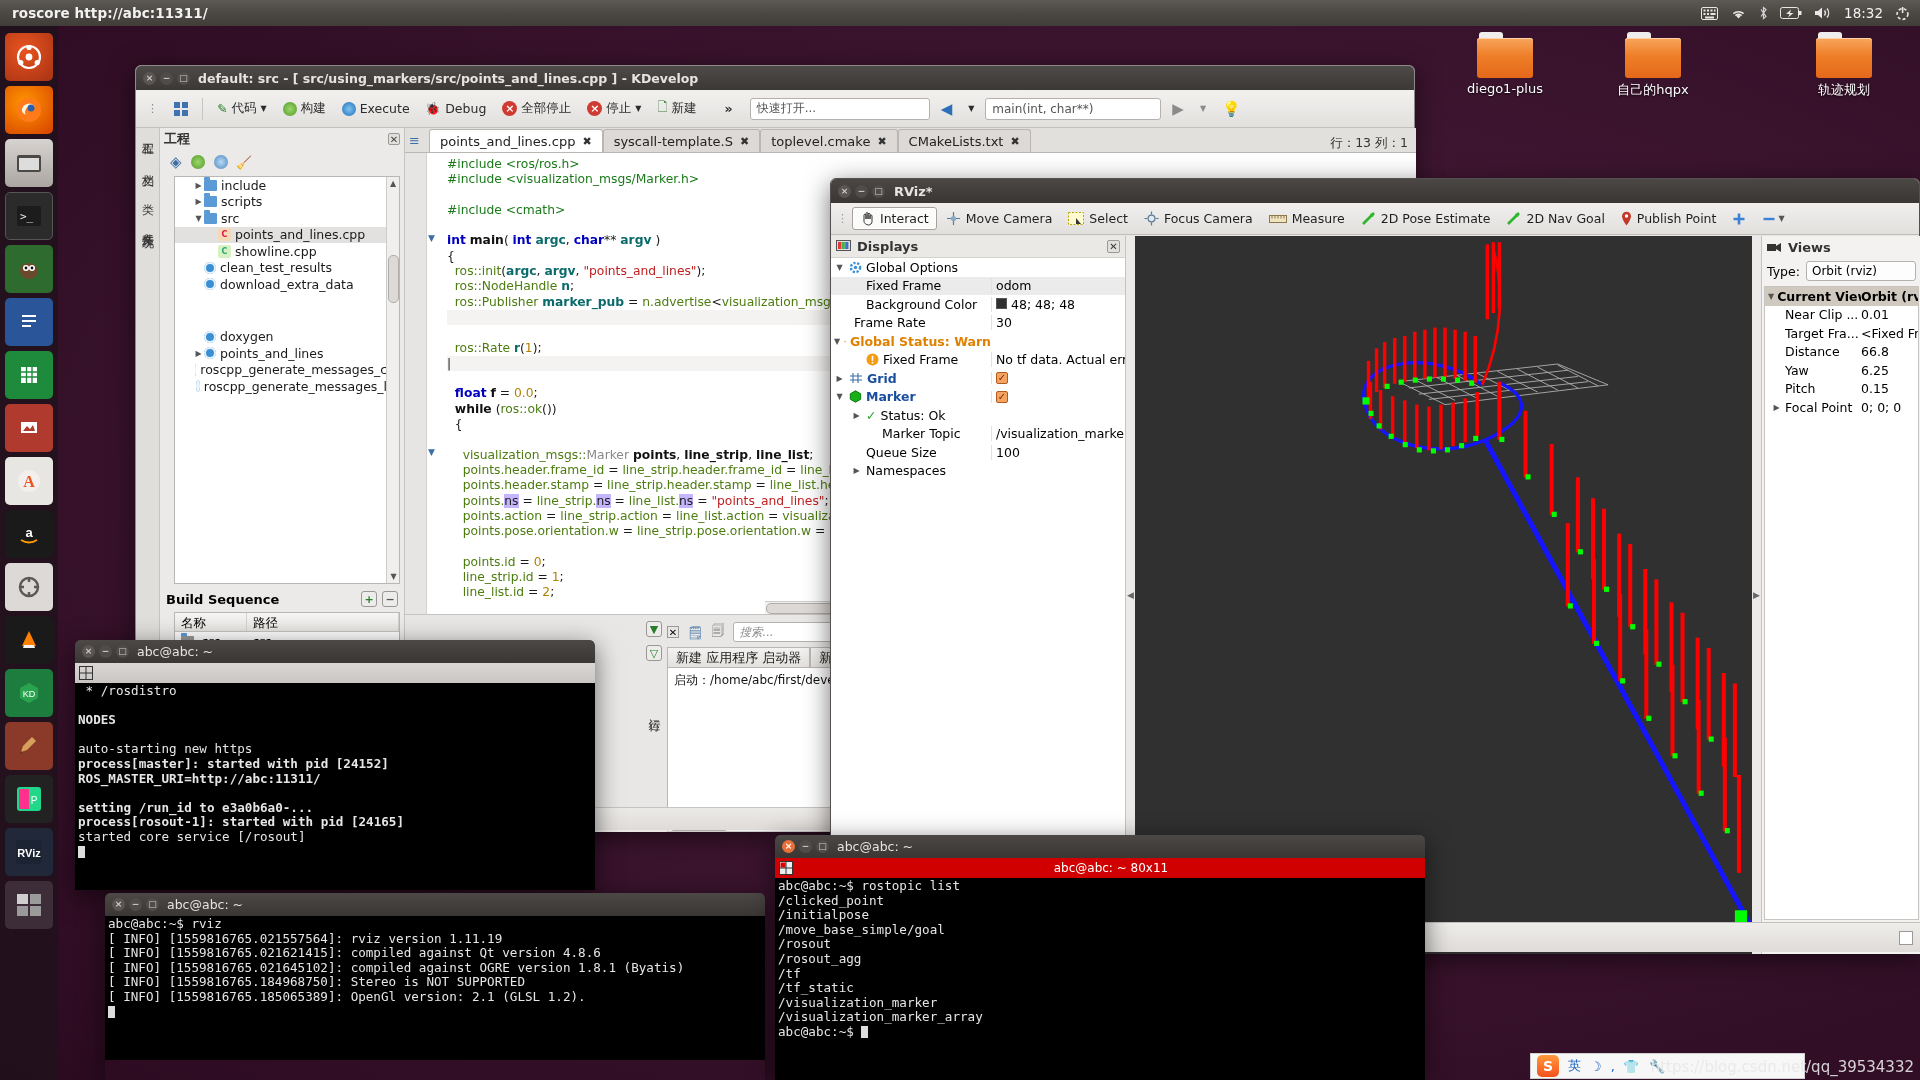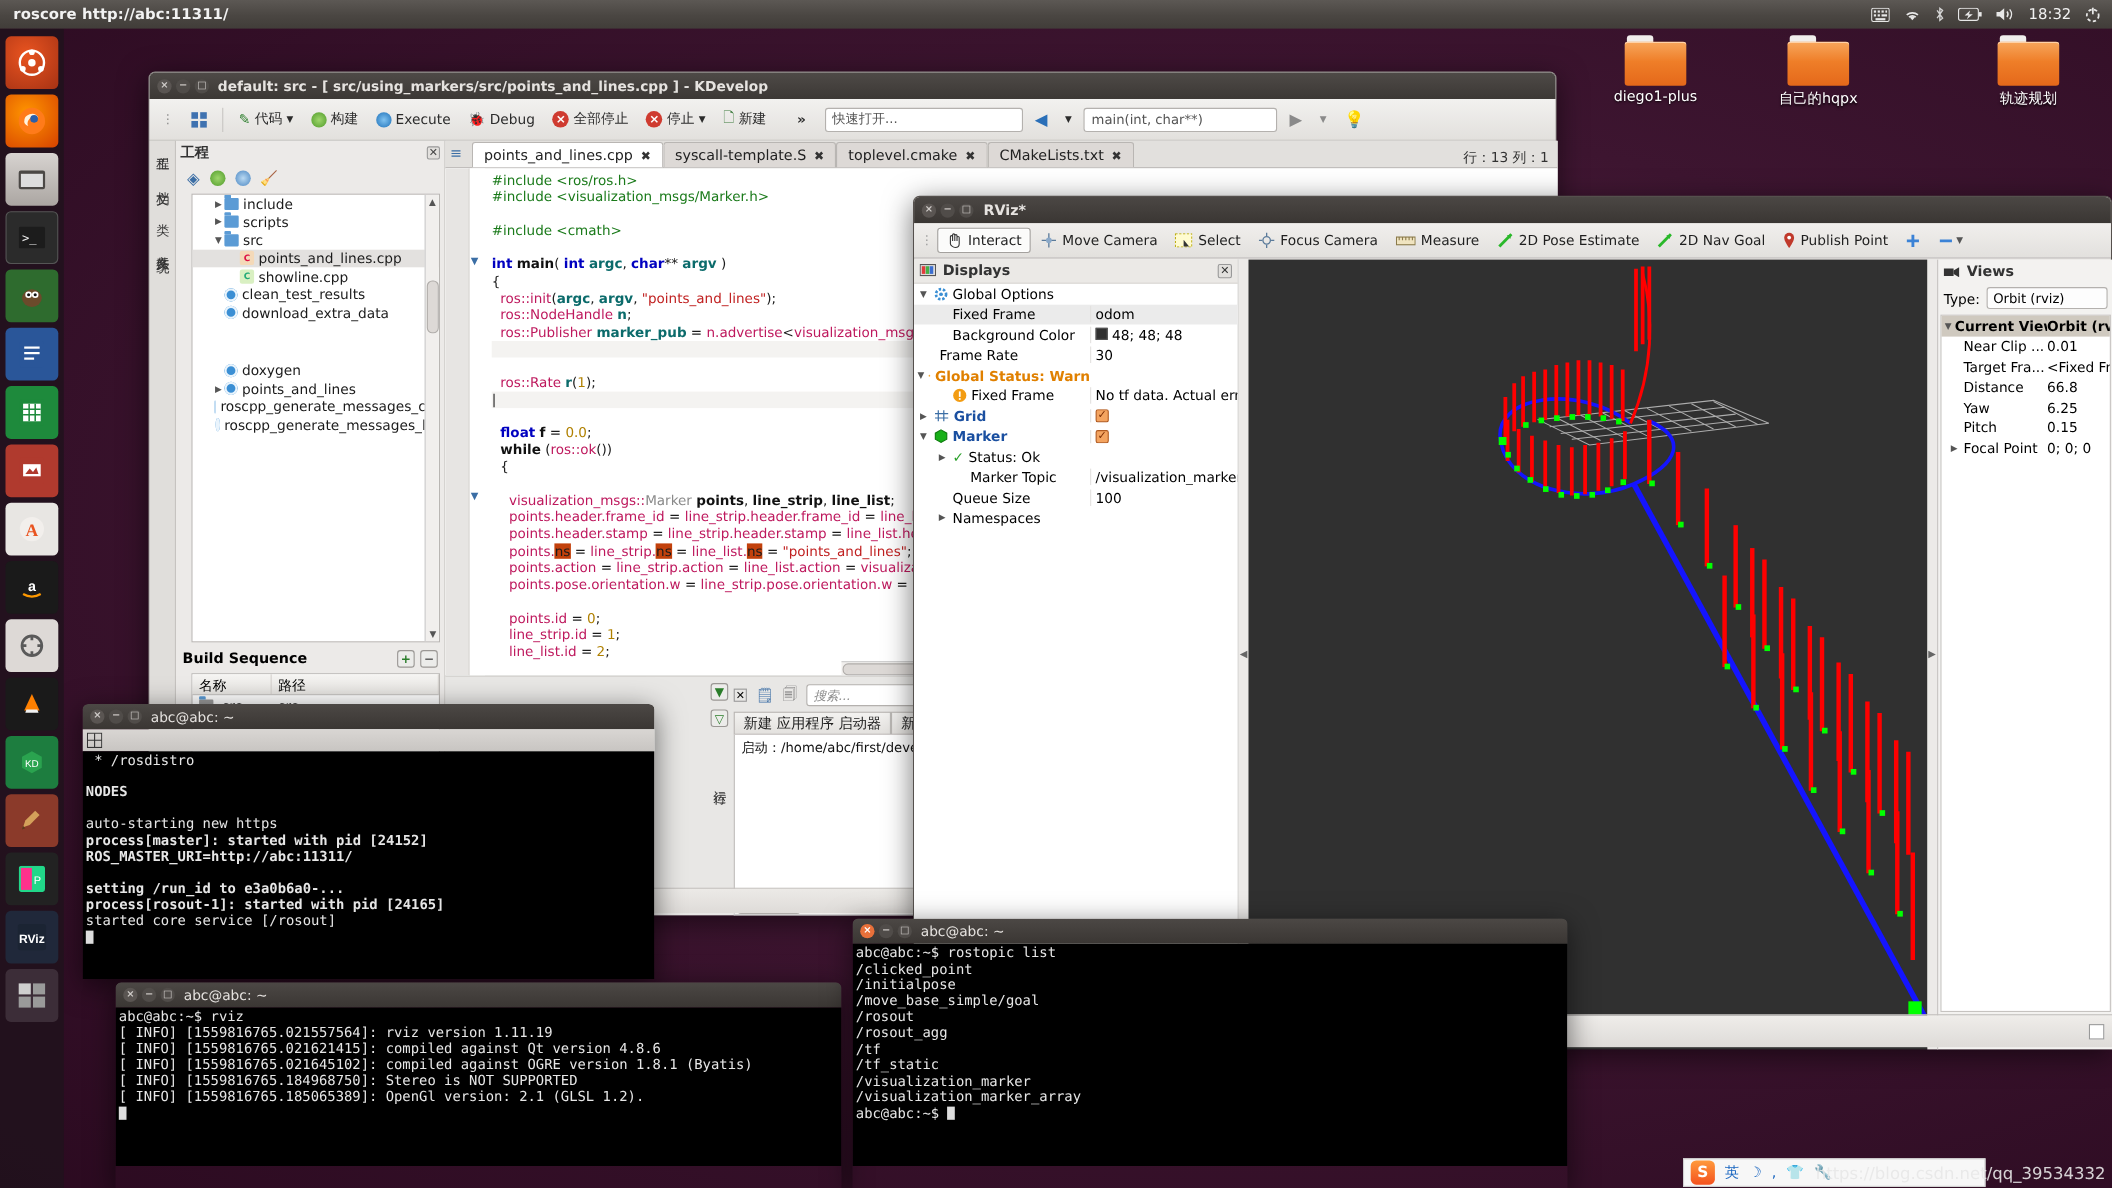--- a/index.html
+++ b/index.html
@@ -125,23 +125,23 @@
   .gutter{width:22px;background:#e7e5e3;border-right:1px solid #d4d1ce;position:relative;}
   .foldcol{width:14px;background:#fff;position:relative;}
   .code{flex:1;font-family:"DejaVu Sans","Liberation Sans",sans-serif;font-size:12.3px;line-height:15.3px;
     color:#1b1b1b;padding:4px 0 0 6px;white-space:pre;overflow:hidden;}
   .c-pre{color:#1a7a1a;}
   .c-kw{color:#0000c0;font-weight:bold;}
   .c-kw2{color:#111;font-weight:bold;}
   .c-str{color:#c02020;}
   .c-num{color:#b08000;}
   .c-var{color:#0b6b6b;font-weight:bold;}
-  .c-fn{color:#be185d;}
+  .c-fn{color:#4d7c0f;}
   .c-gray{color:#8a8a8a;}
-  .c-hl{background:#c2410c;}
+  .c-hl{background:#c4b5fd;}
   .caretline{background:#f4f3f1;display:block;}
   .fold-tri{position:absolute;left:1px;color:#3b6ea5;font-size:9px;}
 
   .kd-bottom{height:218px;background:#e8e7e5;border-top:1px solid #c6c3c0;display:flex;}
   .kdb-left{width:236px;}
   .kdb-vstrip{width:26px;display:flex;flex-direction:column;align-items:center;gap:8px;padding-top:6px;}
   .kdb-main{flex:1;display:flex;flex-direction:column;padding:4px 6px 0 0;}
   .kdb-tools{height:26px;display:flex;align-items:center;gap:8px;}
   .searchbox{width:130px;height:20px;border:1px solid #b4b1ae;border-radius:3px;background:#fff;
      font-size:11.5px;color:#8d8d8d;display:flex;align-items:center;padding:0 6px;font-style:italic;}
@@ -1131,20 +1131,30 @@
 
 <div class="win term" id="term-rostopic">
   <div class="tbar">
     <div class="wbtns">
       <span class="wb close" style="background:#e8703a;color:#fff;">×</span>
       <span class="wb">−</span>
       <span class="wb">□</span>
     </div>
     <span class="ttl" style="margin-left:8px;">abc@abc: ~</span>
   </div>
+  <div class="term-menu" style="background:#d00000;color:#fff;font-weight:bold;">
+    <span class="ic">
+      <svg width="14" height="14" viewBox="0 0 14 14">
+          <rect x="0.5" y="0.5" width="13" height="13" fill="#eee" stroke="#333"></rect>
+          <rect x="1.5" y="1.5" width="5" height="5" fill="#d00"></rect>
+          <path d="M7 0.5v13M0.5 7h13" stroke="#333"></path>
+        </svg>
+    </span>
+    <span class="lbl">abc@abc: ~ 80x11</span>
+  </div>
   <div class="term-body" style="height:202px;"><span>abc@abc:~$ rostopic list</span>
 <span>/clicked_point</span>
 <span>/initialpose</span>
 <span>/move_base_simple/goal</span>
 <span>/rosout</span>
 <span>/rosout_agg</span>
 <span>/tf</span>
 <span>/tf_static</span>
 <span>/visualization_marker</span>
 <span>/visualization_marker_array</span>

